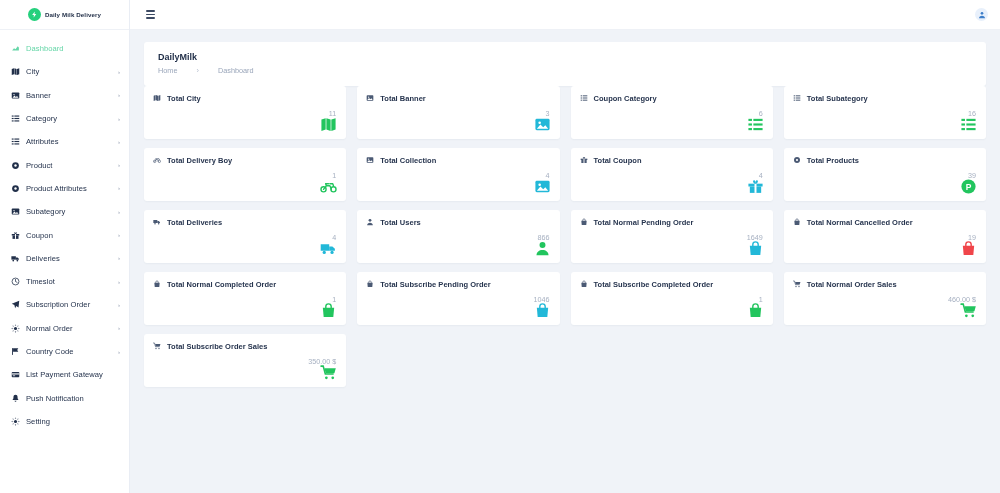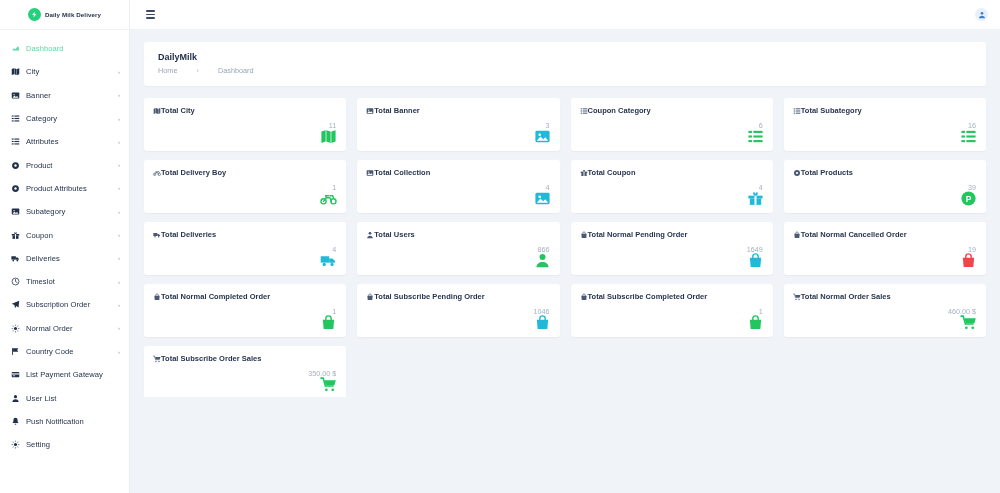--- a/index.html
+++ b/index.html
@@ -65,35 +65,35 @@
   .avatar {
     width: 13px; height: 13px; border-radius: 50%;
     background: #e8f0fb; display: flex; align-items: center; justify-content: center;
     color: #3d7ec9; font-size: 8px; cursor: pointer;
   }
 
   .content { flex: 1; padding: 12px 14px; overflow: hidden; }
 
   .page-head {
     background: #ffffff; border-radius: 3px; padding: 10px 14px 11px 14px;
-    margin-bottom: 12px; box-shadow: 0 1px 2px rgba(30,45,80,.04);
+    margin-bottom: 0; box-shadow: 0 1px 2px rgba(30,45,80,.04);
   }
   .page-title { font-size: 9px; font-weight: bold; color: #1f2d47; margin-bottom: 4px; }
   .crumbs { font-size: 7.3px; color: #9aa6ba; display: flex; gap: 19px; align-items: center; }
   .crumbs a { color: #9aa6ba; text-decoration: none; }
   .crumb-sep { color: #b5bece; }
 
   
   .grid { display: grid; grid-template-columns: repeat(4, 1fr); gap: 9px 11px; }
   .card {
     background: #ffffff; border-radius: 3px; height: 53px;
     padding: 8px 10px 0 9px; position: relative; overflow: hidden;
     box-shadow: 0 1px 2px rgba(30,45,80,.045);
   }
-  .card-top { display: flex; align-items: center; }
+  .card-top { display: flex; align-items: flex-start; gap: 6px; }
   .card-ico-sm { color: #3b4a64; display: flex; align-items: center; }
   .card-title {
     font-size: 7.5px; font-weight: bold; color: #26344e;
     white-space: nowrap; letter-spacing: .02px;
   }
   .card-value { font-size: 7.2px; color: #a6b0c1; margin-top: 6px; padding-left: 1px; text-align: right; }
   .card-bigico {
     position: absolute; right: 9px; bottom: 6px;
     width: 17px; height: 17px; display: flex; align-items: center; justify-content: center;
   }
@@ -270,29 +270,20 @@
               <rect x="2" y="5" width="20" height="14" rx="2" fill="#22304a"></rect>
               <rect x="2" y="9" width="20" height="3" fill="#fff"></rect>
               <rect x="5" y="14.5" width="6" height="2" fill="#fff"></rect>
             </svg>
           </span>
           <span class="nav-label">List Payment Gateway</span>
         </div>
         <div class="nav-item">
           <span class="nav-ico">
             <svg width="9" height="9" viewBox="0 0 24 24">
-              <circle cx="12" cy="7" r="4.2" fill="#22304a"></circle>
-              <path d="M3.5 21.5c0-4.6 3.8-7.5 8.5-7.5s8.5 2.9 8.5 7.5z" fill="#22304a"></path>
-            </svg>
-          </span>
-          <span class="nav-label">User List</span>
-        </div>
-        <div class="nav-item">
-          <span class="nav-ico">
-            <svg width="9" height="9" viewBox="0 0 24 24">
               <path d="M12 2a5.5 5.5 0 00-5.5 5.5v4L4 16h16l-2.5-4.5v-4A5.5 5.5 0 0012 2z" fill="#22304a"></path>
               <path d="M9.5 18a2.5 2.5 0 005 0z" fill="#22304a"></path>
             </svg>
           </span>
           <span class="nav-label">Push Notification</span>
         </div>
         <div class="nav-item">
           <span class="nav-ico">
             <svg width="9" height="9" viewBox="0 0 24 24">
               <circle cx="12" cy="12" r="4.2" fill="#22304a"></circle>

